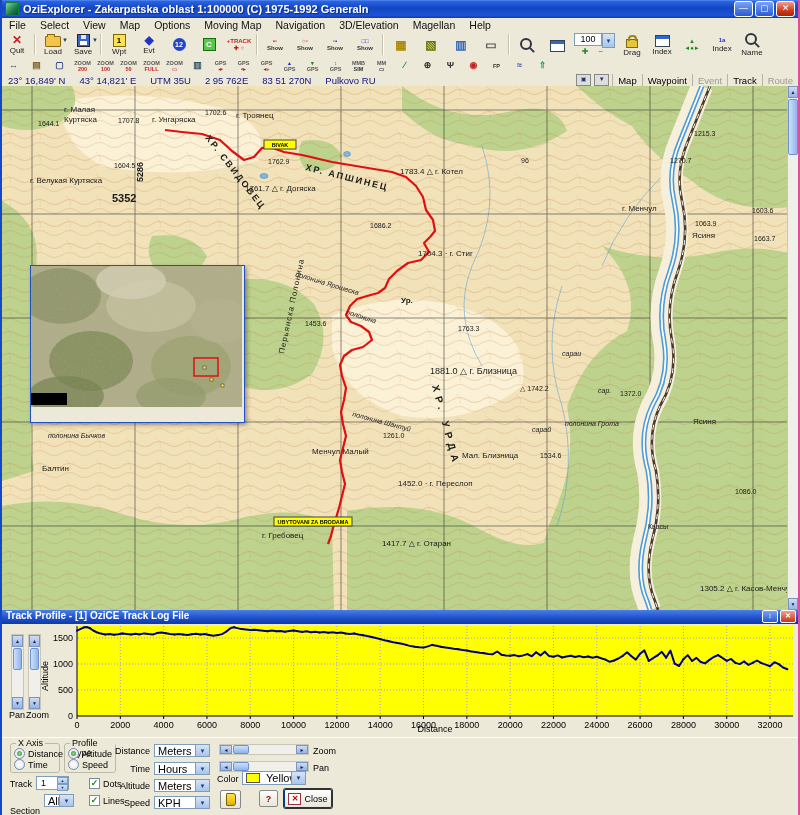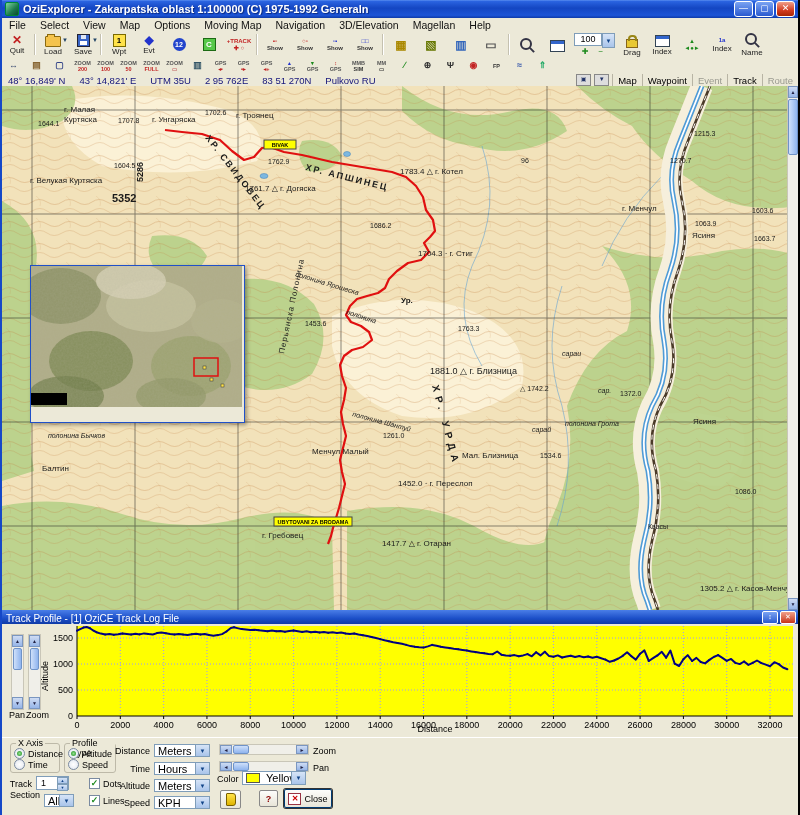--- a/index.html
+++ b/index.html
@@ -1,17 +1,17 @@
 <!DOCTYPE html>
 <html><head>
 <meta charset="utf-8">
 <style>
   html,body{margin:0;padding:0;background:#ece9d8;font-family:"Liberation Sans",sans-serif;}
   #app{position:relative;width:800px;height:815px;overflow:hidden;background:#ece9d8;
-       border-left:2px solid #1548c8;border-right:2px solid #000000;box-sizing:border-box;}
+       border-left:2px solid #1548c8;border-right:2px solid #ec4899;box-sizing:border-box;}
   
   #titlebar{position:absolute;left:0;top:0;width:100%;height:18px;display:flex;align-items:center;
     background:linear-gradient(180deg,#5a8ef0 0%,#2a63e0 8%,#1446c2 45%,#1c54d6 85%,#0e3aa8 100%);color:#fff;}
   #titlebar .appicon{width:12px;height:12px;margin:0 4px 0 3px;border-radius:2px;
     background:linear-gradient(135deg,#7fd6a0,#1d7a4d 60%,#0d4a2d);border:1px solid #083;}
   #titlebar .ttext{font-size:11px;font-weight:bold;text-shadow:1px 1px 1px #0b2a80;flex:1;white-space:nowrap;overflow:hidden;}
   .winbtns{display:flex;gap:2px;margin-right:3px;}
   .winbtn{width:17px;height:14px;border-radius:3px;border:1px solid #fff;color:#fff;font-size:9px;line-height:12px;
     text-align:center;background:linear-gradient(#7aa3f2,#2a5ad0);}
   .winbtn.close{background:linear-gradient(#f0a08a,#d23b1f 60%,#a82605);}
@@ -72,21 +72,21 @@
   
   #mapview{position:absolute;left:28px;top:179px;width:213px;height:156px;border:1px solid #2050c8;background:#ece9d8;
     box-shadow:2px 2px 4px rgba(0,0,0,.35);}
   #mapview .mvtitle{height:13px;display:flex;align-items:center;color:#fff;font-size:9px;font-weight:bold;
     background:linear-gradient(180deg,#4a7ee8,#1c4fc8 60%,#0f3aa6);padding-left:4px;}
   #mapview .mvclose{margin-left:auto;margin-right:2px;width:12px;height:10px;background:linear-gradient(#f0a08a,#c83418);
     border:1px solid #fff;border-radius:2px;color:#fff;font-size:7px;line-height:9px;text-align:center;}
   
   #profilewin{position:absolute;left:0;top:610px;width:796px;height:205px;background:#ece9d8;
     border-bottom:2px solid #1548c8;box-sizing:border-box;}
-  #profilewin .ptitle{height:14px;display:flex;align-items:flex-end;color:#fff;font-size:10px;font-weight:normal;
+  #profilewin .ptitle{height:14px;display:flex;align-items:flex-start;color:#fff;font-size:10px;font-weight:bold;
     background:linear-gradient(180deg,#4a7ee8,#1c4fc8 60%,#0f3aa6);padding-left:4px;}
   .ptbtn{width:14px;height:11px;margin-right:2px;background:linear-gradient(#7aa3f2,#2a5ad0);border:1px solid #fff;
     border-radius:2px;color:#fff;font-size:7px;line-height:9px;text-align:center;}
   .ptbtn.close{background:linear-gradient(#f0a08a,#c83418);}
   .vsb{position:absolute;width:11px;height:74px;background:#f0efe9;border:1px solid #c9c6b8;display:flex;flex-direction:column;}
   .vsb .vthumb{height:20px;margin:1px;background:linear-gradient(90deg,#cfe0fa,#8fb4ee);border:1px solid #6f93c8;border-radius:2px;}
   .vlbl{position:absolute;font-size:9px;color:#000;}
   #chart{position:absolute;left:0;top:14px;}
   
   #pcontrols{position:absolute;left:0;top:127px;width:100%;height:78px;background:#ece9d8;border-top:1px solid #fff;font-size:9px;}
@@ -346,21 +346,21 @@
       </div>
       <div class="tb2">
         <div class="g2" style="color: rgb(51, 85, 170);">≈</div>
       </div>
       <div class="tb2">
         <div class="g2" style="color: rgb(34, 170, 102);">⇑</div>
       </div>
     </div>
 
   <div id="coordbar">
-    <span class="cfield" style="margin-left:6px">48° 16,849' N</span>
+    <span class="cfield" style="margin-left:6px">23° 16,849' N</span>
     <span class="cfield">43° 14,821' E</span>
     <span class="cfield">UTM  35U</span>
     <span class="cfield">2 95 762E</span>
     <span class="cfield">83 51 270N</span>
     <span class="cfield">Pulkovo RU</span>
     <span class="rgt" id="coordtabs">
       <span class="cicon">▣</span>
       <span class="cicon">▼</span>
     <span class="ctab">Map</span>
         <span class="ctab">Waypoint</span>
@@ -731,21 +731,21 @@
       </div>
 
       <span class="flabel" style="left:2px;top:41px;width:28px;">Track</span>
       <div class="spin" style="left:34px;top:38px;width:33px;">
         <span class="sval">1</span>
         <span class="sbtns">
             <div>▲</div>
             <div>▼</div>
           </span>
       </div>
-      <span class="flabel" style="left:2px;top:52px;width:36px;">Section</span>
+      <span class="flabel" style="left:2px;top:68px;width:36px;">Section</span>
       <div class="combo" style="left:42px;top:56px;width:30px;">
         <span class="cval">All</span>
           <span class="carr">▼</span>
       </div>
 
       <label class="cbox" style="left:87px;top:40px;">
         <span class="cb">✓</span>
           <span>Dots</span>
         </label>
       <label class="cbox" style="left:87px;top:57px;">

